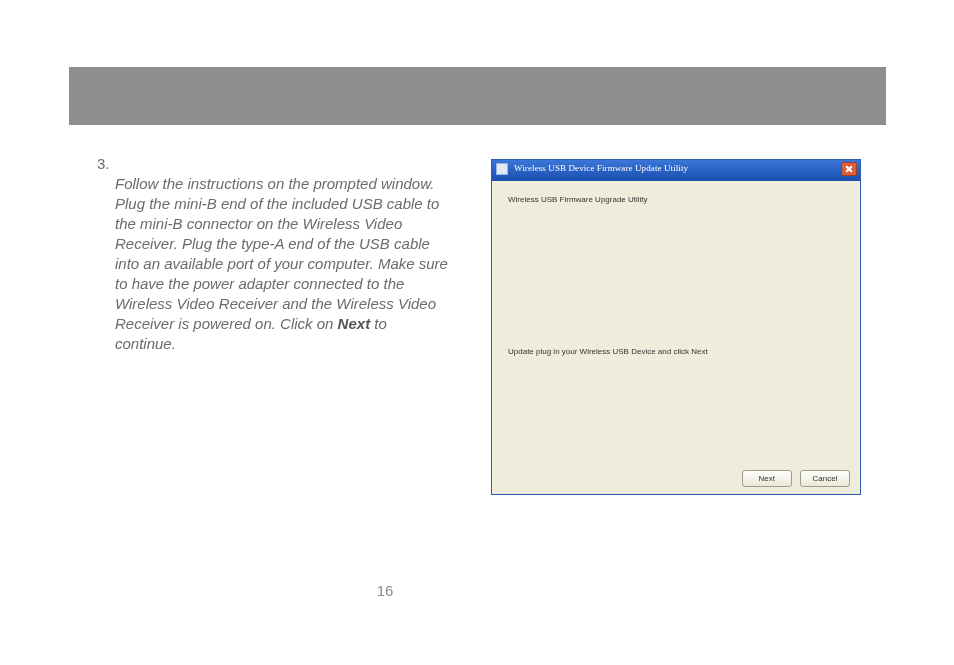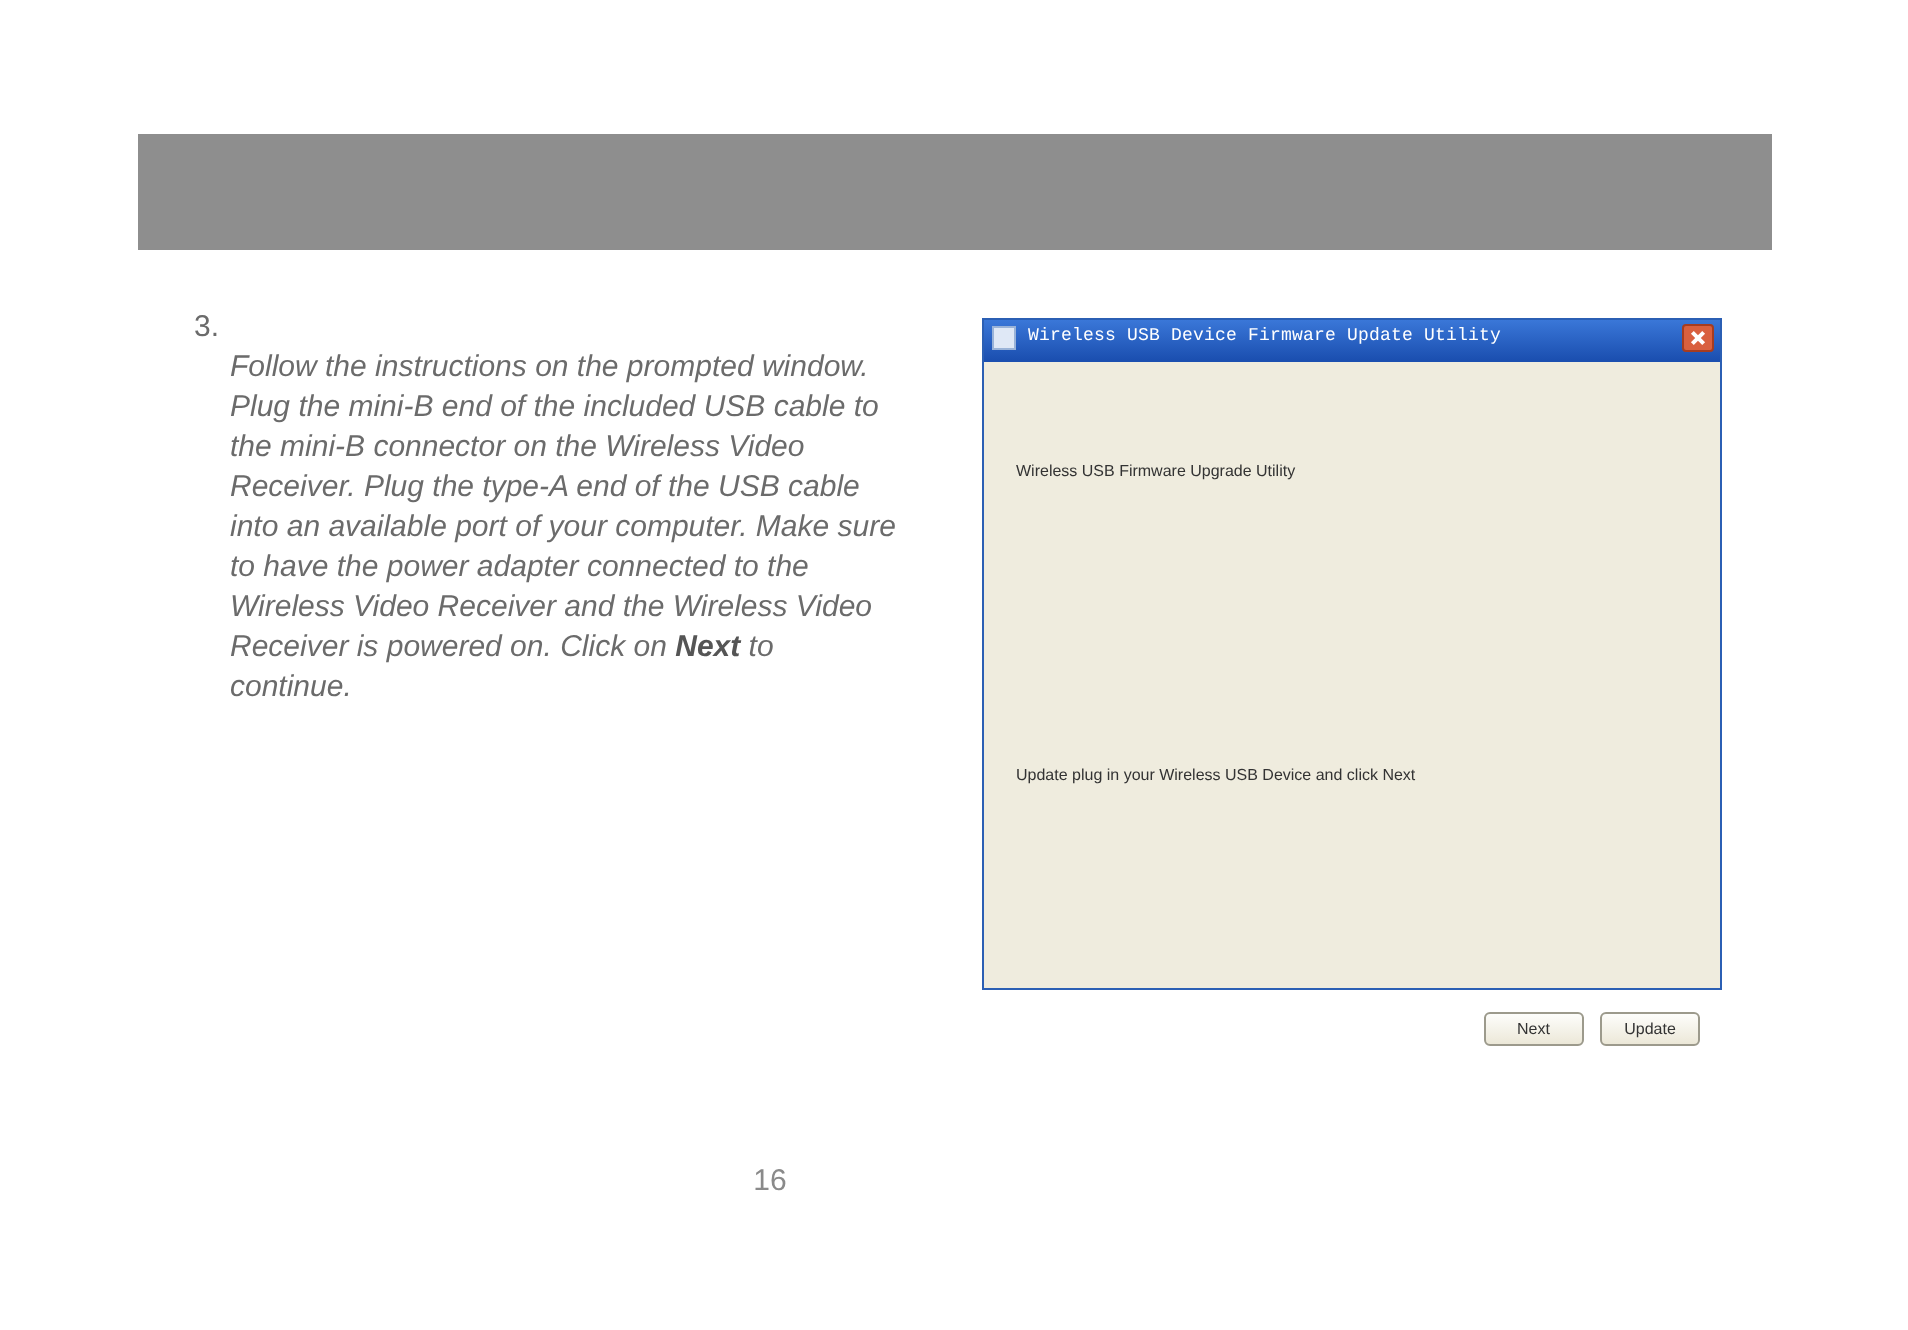--- a/index.html
+++ b/index.html
@@ -59,21 +59,21 @@
     background: linear-gradient(#3a77d8, #1b4fb0);
     border-bottom: 1px solid #1b4fb0;
     position: relative;
   }
   .titlebar-text {
     position: absolute;
     left: 22px;
     top: 3px;
     font-size: 9px;
     color: #ffffff;
-    font-family: Liberation Mono, monospace;
+    font-family: Liberation Serif, serif;
     letter-spacing: 0.1px;
   }
   .app-icon {
     position: absolute;
     left: 4px; top: 3px;
     width: 12px; height: 12px;
     background: #dfe8f6;
     border: 1px solid #9ab3d8;
     box-sizing: border-box;
   }
@@ -96,21 +96,20 @@
     background: #fff;
   }
   .close-btn::before { transform: rotate(45deg); }
   .close-btn::after  { transform: rotate(-45deg); }
   .dialog-body {
     position: relative;
     height: calc(100% - 20px);
     font-family: Tahoma, Arial, sans-serif;
     font-size: 8px;
     color: #333;
-    margin-top: 36px;
   }
   .util-title {
     position: absolute;
     left: 16px;
     top: 14px;
   }
   .util-msg {
     position: absolute;
     left: 16px;
     top: 166px;
@@ -165,20 +164,20 @@
     <div class="titlebar">
       <div class="app-icon"></div>
       <div class="titlebar-text">Wireless USB Device Firmware Update Utility</div>
       <div class="close-btn"></div>
     </div>
     <div class="dialog-body">
       <div class="util-title">Wireless USB Firmware Upgrade Utility</div>
       <div class="util-msg">Update plug in your Wireless USB Device and click Next</div>
       <div class="btn-row">
         <span class="win-btn">Next</span>
-        <span class="win-btn">Update</span>
+        <span class="win-btn">Cancel</span>
       </div>
     </div>
   </div>
 
   <div class="page-number">16</div>
 
 </div>
 
 </body></html>

